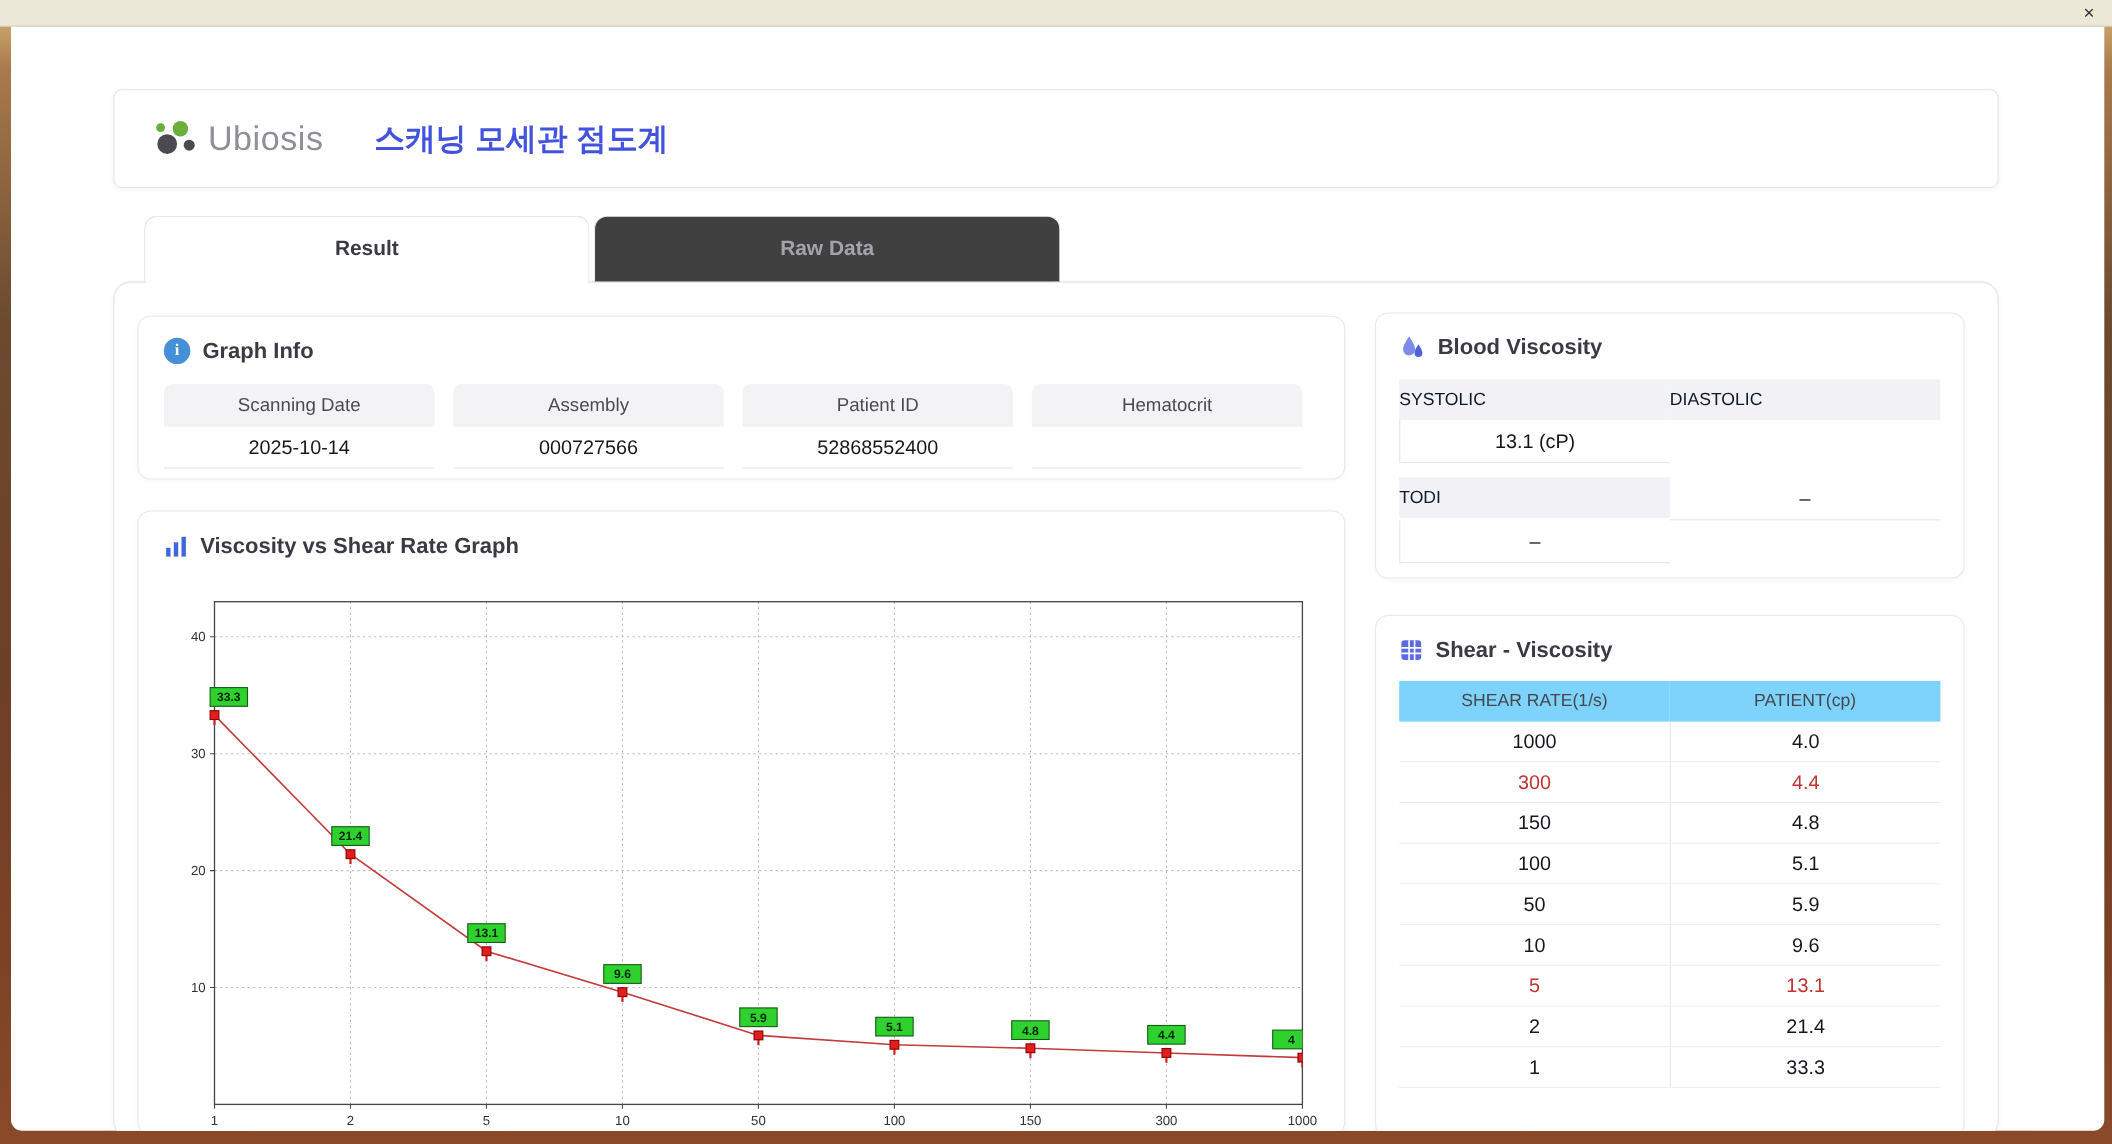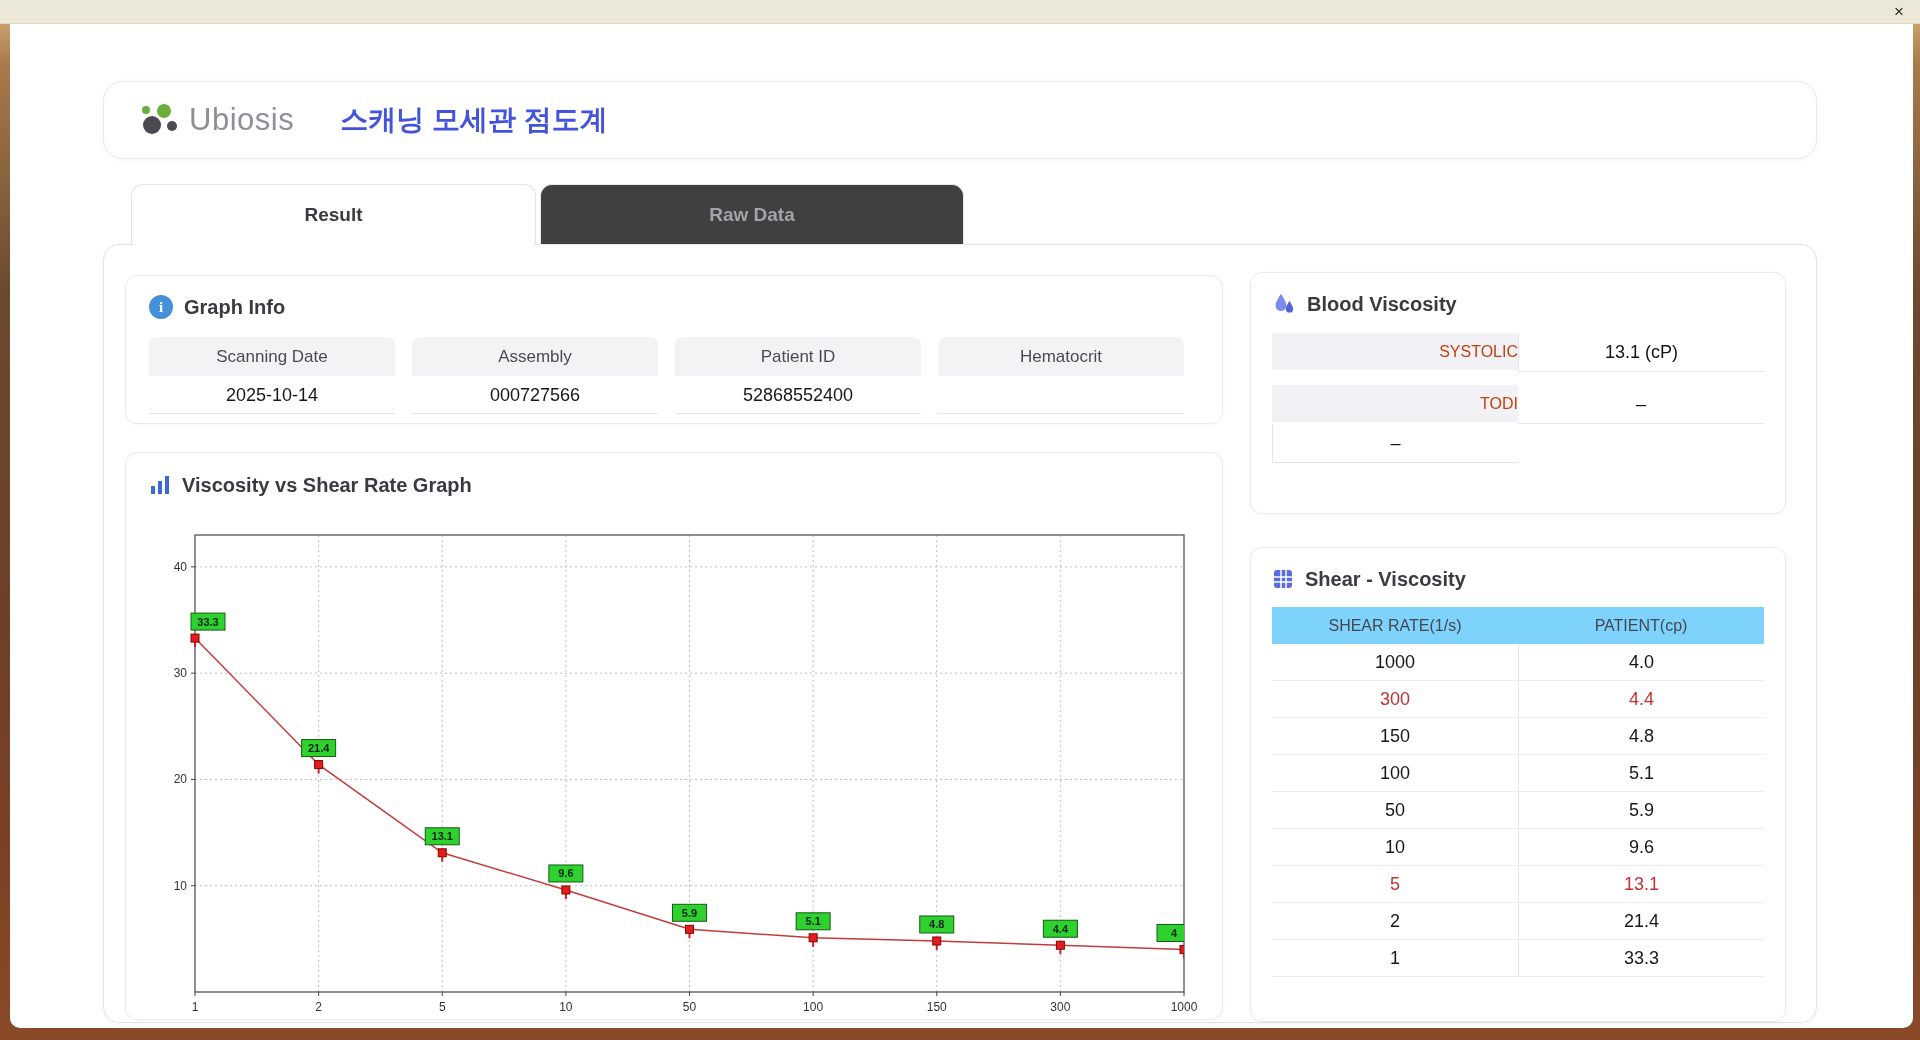--- a/index.html
+++ b/index.html
@@ -16,21 +16,21 @@
   }
   .close-x { font-size:17px; color:#2e2e2e; line-height:1; cursor:default; }
   .window {
     position:absolute; top:24px; left:10px; right:7px; bottom:12px;
     background:#ffffff; border-radius:0 0 10px 10px; overflow:hidden;
   }
   .content { margin:57px 0 0 93px; width:1714px; }
 
   
   .header-card {
-    height:78px; border:1px solid #e7e7ec; border-radius:20px; background:#fff;
+    height:90px; border:1px solid #e7e7ec; border-radius:8px; background:#fff;
     display:flex; align-items:center; box-shadow:0 1px 5px rgba(40,40,60,.05);
   }
   .logo-wrap { display:flex; align-items:center; margin-left:34px; }
   .logo-text { font-size:31px; color:#8f8f97; margin-left:5px; letter-spacing:.5px; font-weight:500; }
   .app-title { margin-left:46px; font-size:28px; font-weight:bold; color:#4353dd; }
 
   
   .tabs { display:flex; margin-top:25px; position:relative; z-index:2;margin-left:28px; }
   .tab { width:405px; height:60px; display:flex; align-items:center; justify-content:center;
          font-size:19px; font-weight:bold; border-radius:12px 12px 0 0; }
@@ -73,21 +73,21 @@
   .ylab { text-anchor:end; }
   .series-line { fill:none; stroke-width:1.5; }
   .marker { stroke:#8b0000; stroke-width:1; }
   .stem { stroke:#cc2222; stroke-width:2; }
   .plabel-box { stroke:#145c14; stroke-width:1; }
   .plabel-text { font-size:11px; font-weight:bold; fill:#00240a; text-anchor:middle; font-family:"Liberation Sans", sans-serif; }
 
   
   .bv-card { height:242px; padding:17px 21px 0 21px; }
   .bv-grid { display:grid; grid-template-columns:1fr 1fr; margin-top:15px; }
-  .bv-h { height:37px; line-height:37px; background:#f2f2f6; text-align:right; font-size:16px; color:#c2410c; }
+  .bv-h { height:37px; line-height:37px; background:#f2f2f6; text-align:left; font-size:16px; color:#0f172a; }
   .bv-v { height:39px; line-height:39px; text-align:center; font-size:18px; color:#141419; border-bottom:1px solid #e6e6ec; }
   .bv-spacer { grid-column:1/3; height:13px; }
   .cdiv { border-left:1px solid #e6e6ec; }
 
   
   .sv-card { height:475px; padding:17px 21px 0 21px; }
   .sv-grid { display:grid; grid-template-columns:1fr 1fr; margin-top:14px; }
   .sv-row { display:contents; }
   .sv-h { height:37px; line-height:37px; background:#7dd3fc; text-align:center; font-size:16px; color:#46464f; }
   .sv-cell { height:37px; line-height:37px; text-align:center; font-size:18px; color:#17171d; border-bottom:1px solid #ededf1; }
@@ -254,20 +254,21 @@
         <div class="card bv-card">
           <div class="card-title">
             <svg width="24" height="24" viewBox="0 0 24 24">
               <path d="M9 2C9 2 3.5 9.5 3.5 13.6a5.5 5.5 0 0 0 11 0C14.5 9.5 9 2 9 2Z" fill="#7c8ce8"></path>
               <path d="M17.5 9c0 0-3.6 5.1-3.6 7.9a3.6 3.6 0 0 0 7.2 0C21.1 14.1 17.5 9 17.5 9Z" fill="#4f62d8"></path>
             </svg>
             <h3>Blood Viscosity</h3>
           </div>
           <div class="bv-grid">
             <div class="bv-h">SYSTOLIC</div>
+            <div class="bv-h">DIASTOLIC</div>
             <div class="bv-v cdiv">13.1 (cP)</div>
             <div class="bv-spacer"></div>
             <div class="bv-h">TODI</div>
             <div class="bv-v">–</div>
             <div class="bv-v cdiv">–</div>
           </div>
         </div>
 
         <div class="card sv-card">
           <div class="card-title">

